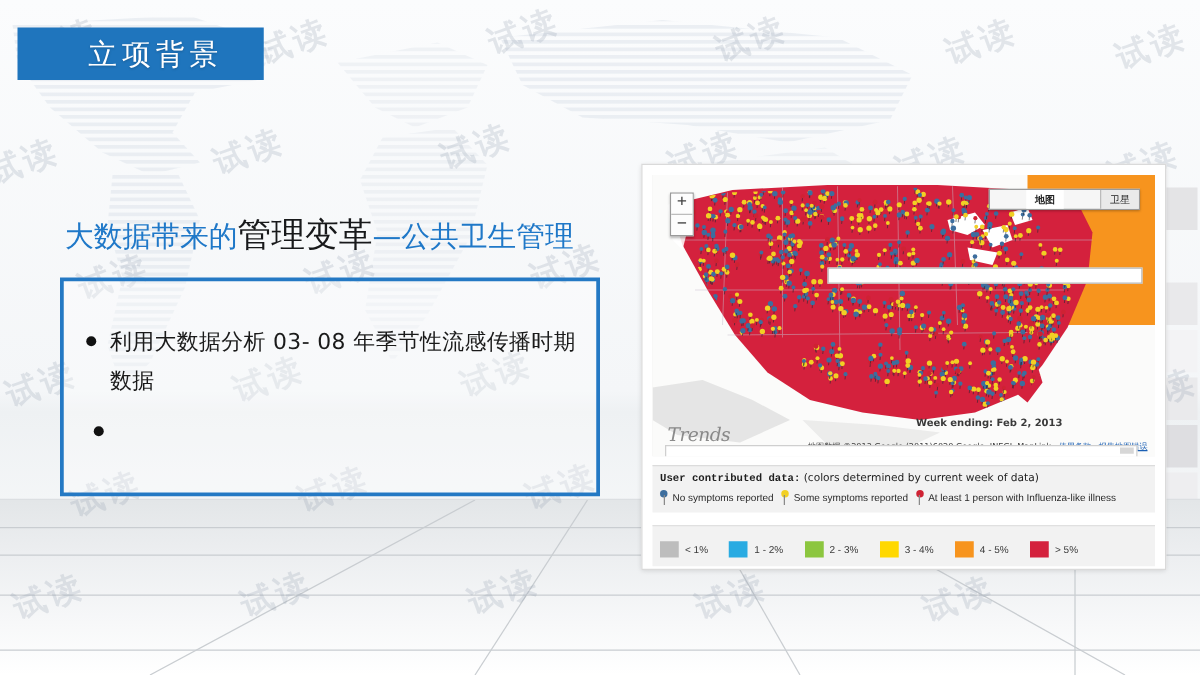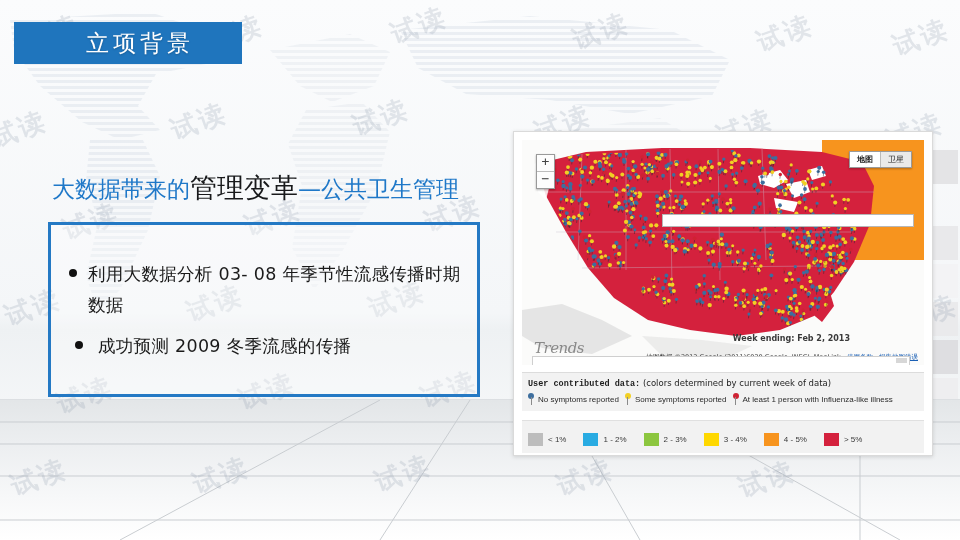--- a/index.html
+++ b/index.html
@@ -40,21 +40,21 @@
   
   .wm-layer{position:absolute;inset:0;pointer-events:none;}
   .wm{
     position:absolute;font-size:26px;color:rgba(135,150,168,.22);
     font-family:"DejaVu Sans",sans-serif;font-weight:700;
     transform:rotate(-20deg);white-space:nowrap;letter-spacing:3px;
   }
 
   
   .banner{
-    position:absolute;left:14px;top:22px;width:228px;height:42px;
+    position:absolute;left:14px;top:22px;width:197px;height:42px;
     background:#1f75bd;
   }
   .banner .btxt{
     position:absolute;left:0;right:0;top:0;bottom:0;
     display:flex;align-items:center;justify-content:center;
     color:#ffffff;font-size:23px;letter-spacing:4px;font-weight:400;
     font-family:"DejaVu Sans",sans-serif;
     text-shadow:0 1px 2px rgba(0,0,0,.22);
     padding-left:24px;box-sizing:border-box;
   }
@@ -114,20 +114,21 @@
   .zoomctl div:last-child{border-bottom:none;}
 
   .maptypes{
     position:absolute;right:12px;top:11px;z-index:6;display:flex;
     border:1px solid #9a9a9a;background:#f6f6f6;
     box-shadow:0 1px 2px rgba(0,0,0,.28);
   }
   .maptypes span{
     font-size:8px;padding:2px 7px;color:#222;
     font-family:Liberation Serif, serif;
+    margin-left:29px;
   }
   .maptypes span.sel{background:#ffffff;font-weight:700;}
   .maptypes span.alt{border-left:1px solid #bbb;background:#eaeaea;}
 
   .glogo{
     position:absolute;left:12px;bottom:8px;z-index:6;
     font-family:"DejaVu Serif",serif;font-size:15px;font-style:italic;
     color:rgba(120,120,120,.85);letter-spacing:-.5px;
   }
   .weekend{
@@ -301,21 +302,20 @@
   </div>
 
   <div class="bulletbox">
     <div class="bullets">
       <div class="bul">
         <span class="dot"></span>
         <span class="txt">利用大数据分析 03- 08 年季节性流感传播时期数据</span>
       </div>
       <div class="bul indent">
         <span class="dot"></span>
-        <span class="txt">成功预测 2009 冬季流感的传播</span>
       </div>
     </div>
   </div>
 
   <div class="mapcard">
 
     <div class="mapviewport">
       <svg viewBox="0 0 402 225" preserveAspectRatio="none">
         <defs>
           <clipPath id="usclip">

